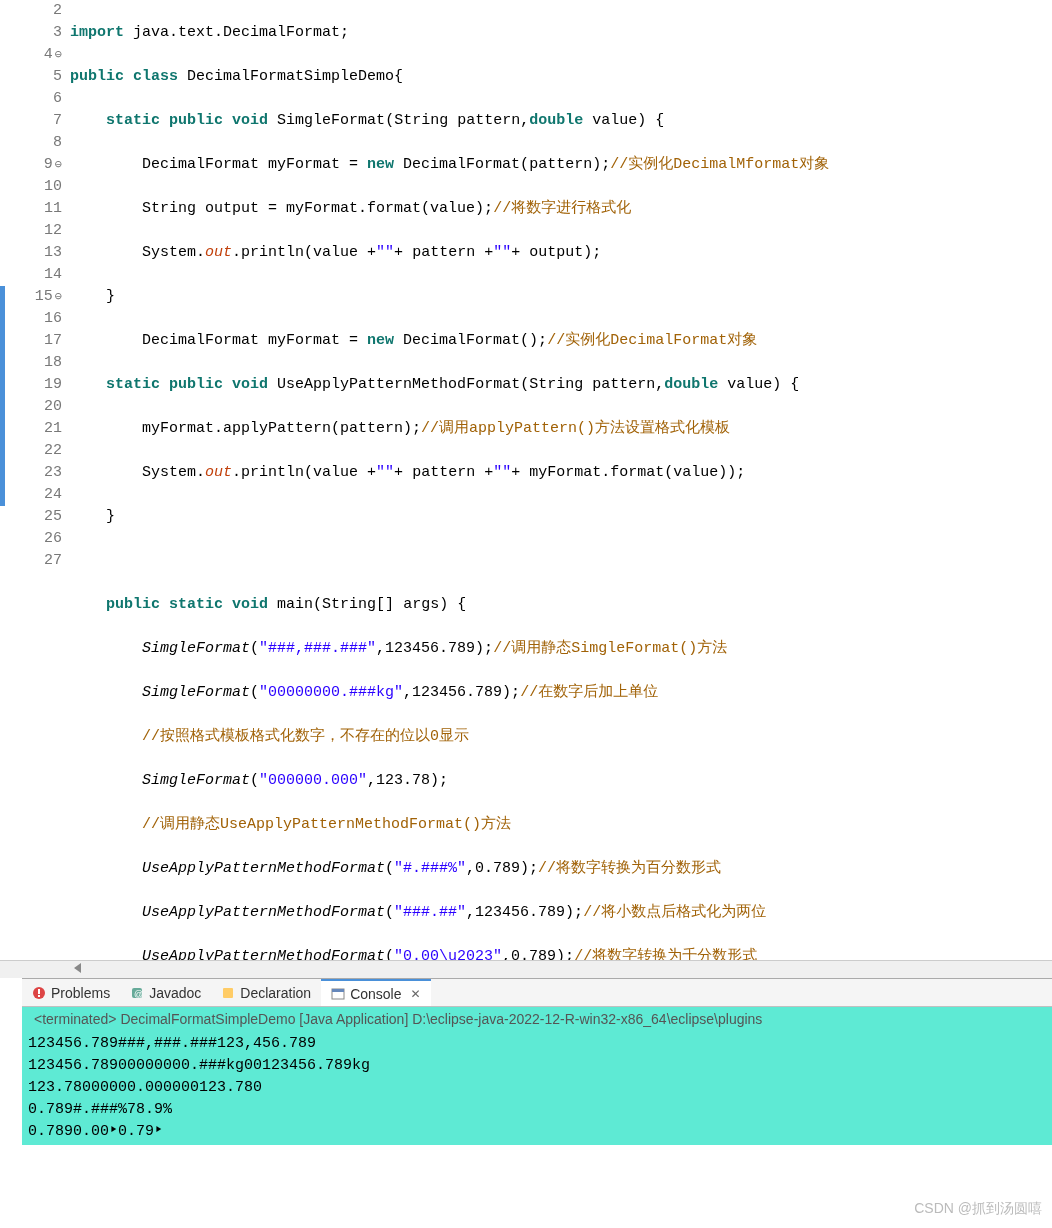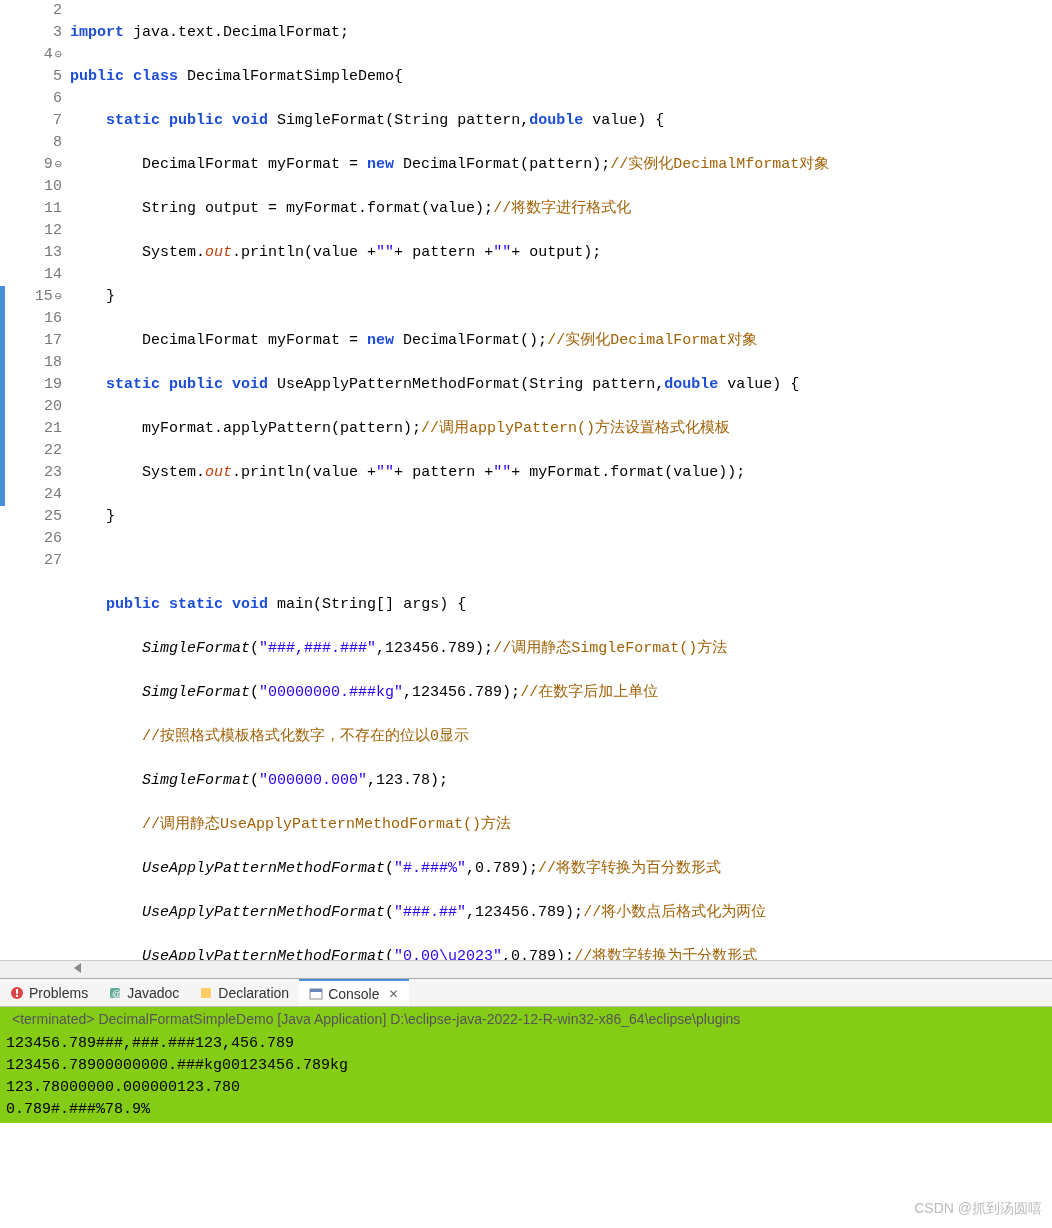--- a/index.html
+++ b/index.html
@@ -46,21 +46,21 @@
       margin-left: 2px;
     }
     .code-area {
       flex: 1;
       line-height: 22px;
       font-size: 15px;
       white-space: pre;
       overflow: hidden;
     }
     .code-line { height: 22px; }
-    .kw { color: #1d4ed8; font-weight: bold; }
+    .kw { color: #0f766e; font-weight: bold; }
     .str { color: #2a00ff; }
     .com { color: #a16207; }
     .fld { color: #c2410c; font-style: italic; }
     .typ { color: #000; }
     .mtd { font-style: italic; }
     .hscroll {
       height: 18px;
       background: #f0f0f0;
       border-top: 1px solid #ccc;
       position: relative;
@@ -69,21 +69,22 @@
       position: absolute;
       left: 74px;
       top: 2px;
       width: 0; height: 0;
       border-top: 5px solid transparent;
       border-bottom: 5px solid transparent;
       border-right: 7px solid #888;
     }
     .bottom-panel {
       border-top: 1px solid #aaa;
-      background: #84cc16;
+      background: #5eead4;
+      margin-left: 22px;
     }
     .tabs {
       display: flex;
       align-items: center;
       height: 28px;
       background: #f5f5f5;
       border-bottom: 1px solid #c0c0c0;
       font-family: 'Segoe UI', Tahoma, sans-serif;
       font-size: 14px;
     }
@@ -228,16 +229,17 @@
       <span>Console</span>
       <span class="close-x">✕</span>
     </div>
   </div>
   <div class="console-header">&lt;terminated&gt; DecimalFormatSimpleDemo [Java Application] D:\eclipse-java-2022-12-R-win32-x86_64\eclipse\plugins</div>
   <div class="console-output">
     <div>123456.789###,###.###123,456.789</div>
     <div>123456.78900000000.###kg00123456.789kg</div>
     <div>123.78000000.000000123.780</div>
     <div>0.789#.###%78.9%</div>
+    <div>0.7890.00‣0.79‣</div>
   </div>
 </div>
 
 <div class="watermark">CSDN @抓到汤圆嘻</div>
 
 </body></html>

